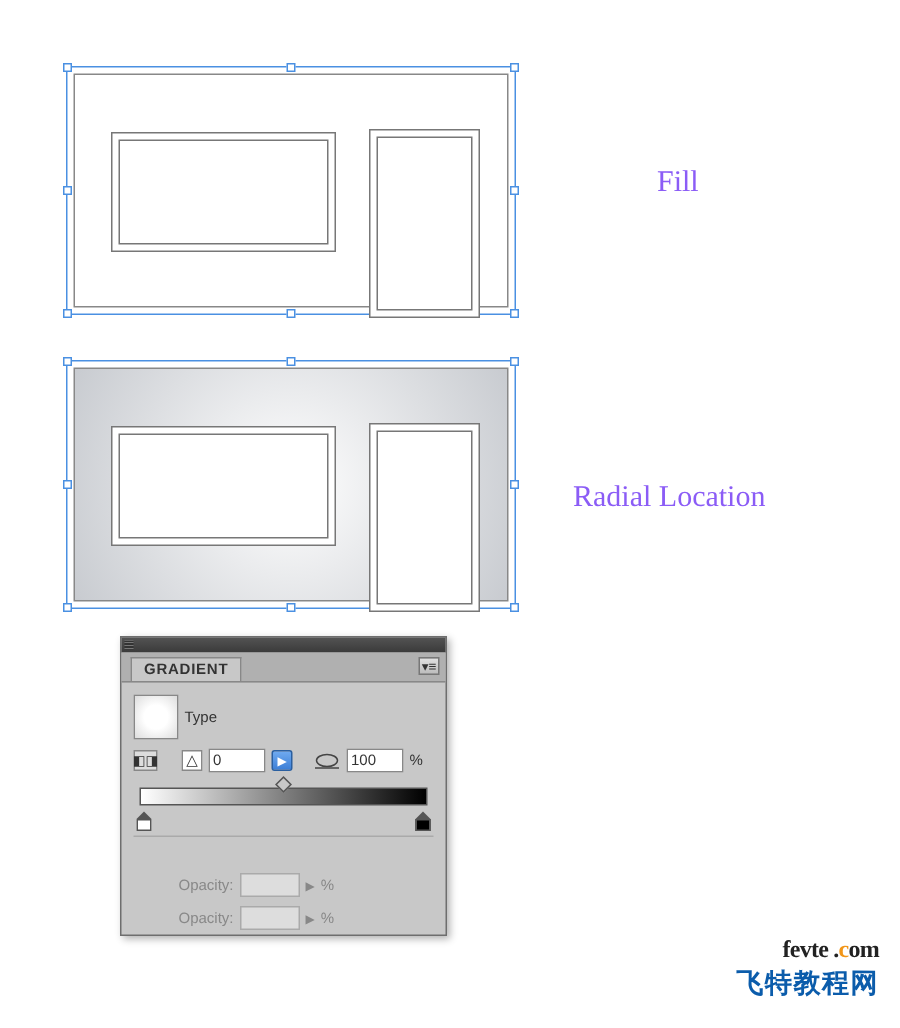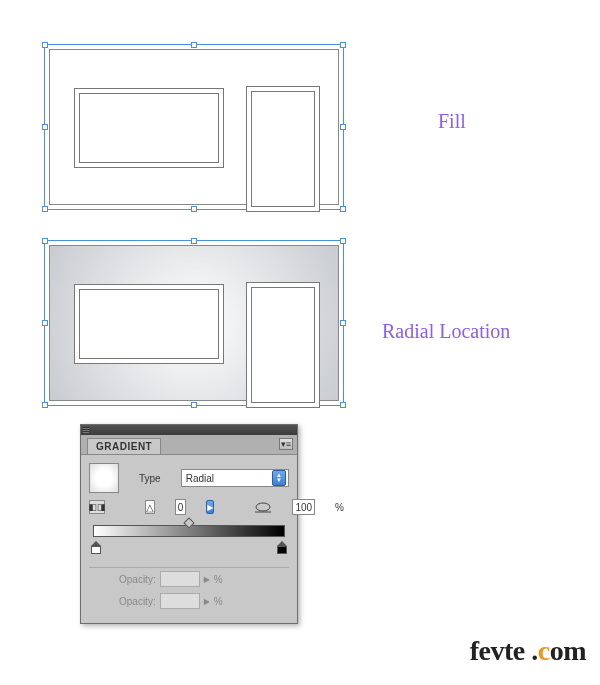--- a/index.html
+++ b/index.html
@@ -131,21 +131,21 @@
     display:flex; align-items:center; justify-content:center;
     font-size:9px;
   }
   .panel-body {
     padding: 8px;
   }
   .row {
     display: flex;
     align-items: center;
     margin-bottom: 6px;
-    gap: 20px;
+    gap: 4px;
   }
   .swatch-big {
     width: 30px; height: 30px;
     border: 1px solid #888;
     background: radial-gradient(circle,#fff 40%,#ddd 100%);
     background-color:#fff;
   }
   .type-label { font-size: 10px; }
   .dropdown {
     flex: 1;
@@ -240,43 +240,43 @@
     border-bottom:5px solid #555;
     margin:0 auto;
   }
   .stop-box {
     width:10px;height:8px;border:1px solid #555;
   }
   .stop-l .stop-box { background:#fff; }
   .stop-r .stop-box { background:#000; }
   .sub-rows {
     border-top: 1px solid #aaa;
-    padding-top: 3px;
-    margin-top: 16px;
+    padding-top: 24px;
+    margin-top: 6px;
   }
   .sub-row {
     display: flex;
     align-items: center;
     justify-content: flex-start;
     gap: 4px;
     margin-bottom: 6px;
     font-size: 10px;
     color: #888;
     padding-left: 30px;
   }
   .sub-row .num-input { background:#ddd; border-color:#aaa; color:#aaa; width:40px; }
   .logo {
     position: absolute;
     right: 14px;
     bottom: 18px;
     text-align: right;
   }
   .logo-main {
     font-family: Georgia, serif;
-    font-size: 28px;
+    font-size: 16px;
     font-weight: bold;
     color: #222;
     letter-spacing: -0.5px;
   }
   .logo-main .c { color: #f29618; }
   .logo-sub {
     font-size: 18px;
     font-weight: bold;
     color: #0b5cab;
     letter-spacing: 1px;
@@ -333,27 +333,20 @@
     <div class="panel-grip"></div>
   </div>
   <div class="panel-tabs">
     <div class="panel-tab">GRADIENT</div>
     <div class="panel-menu">▾≡</div>
   </div>
   <div class="panel-body">
     <div class="row">
       <div class="swatch-big"></div>
       <span class="type-label">Type</span>
-      <div class="dropdown">
-        <span>Radial</span>
-        <div class="dropdown-arrows">
-            <span>▲</span>
-            <span>▼</span>
-          </div>
-      </div>
     </div>
     <div class="row">
       <div class="tiny-btn">◧◨</div>
       <div style="width:8px"></div>
       <div class="angle-sw">△</div>
       <div class="num-input">0</div>
       <div class="play-btn">▶</div>
       <div style="width:6px"></div>
       <div class="ar-icon">
         <svg width="18" height="12" viewBox="0 0 18 12">
@@ -390,13 +383,14 @@
         <span>%</span>
       </div>
     </div>
   </div>
 </div>
 
 <div class="logo">
   <div class="logo-main">
     <span>fevte</span><span> .</span><span class="c">c</span><span>om</span>
   </div>
+  <div class="logo-sub">飞特教程网</div>
 </div>
 
 </body></html>

